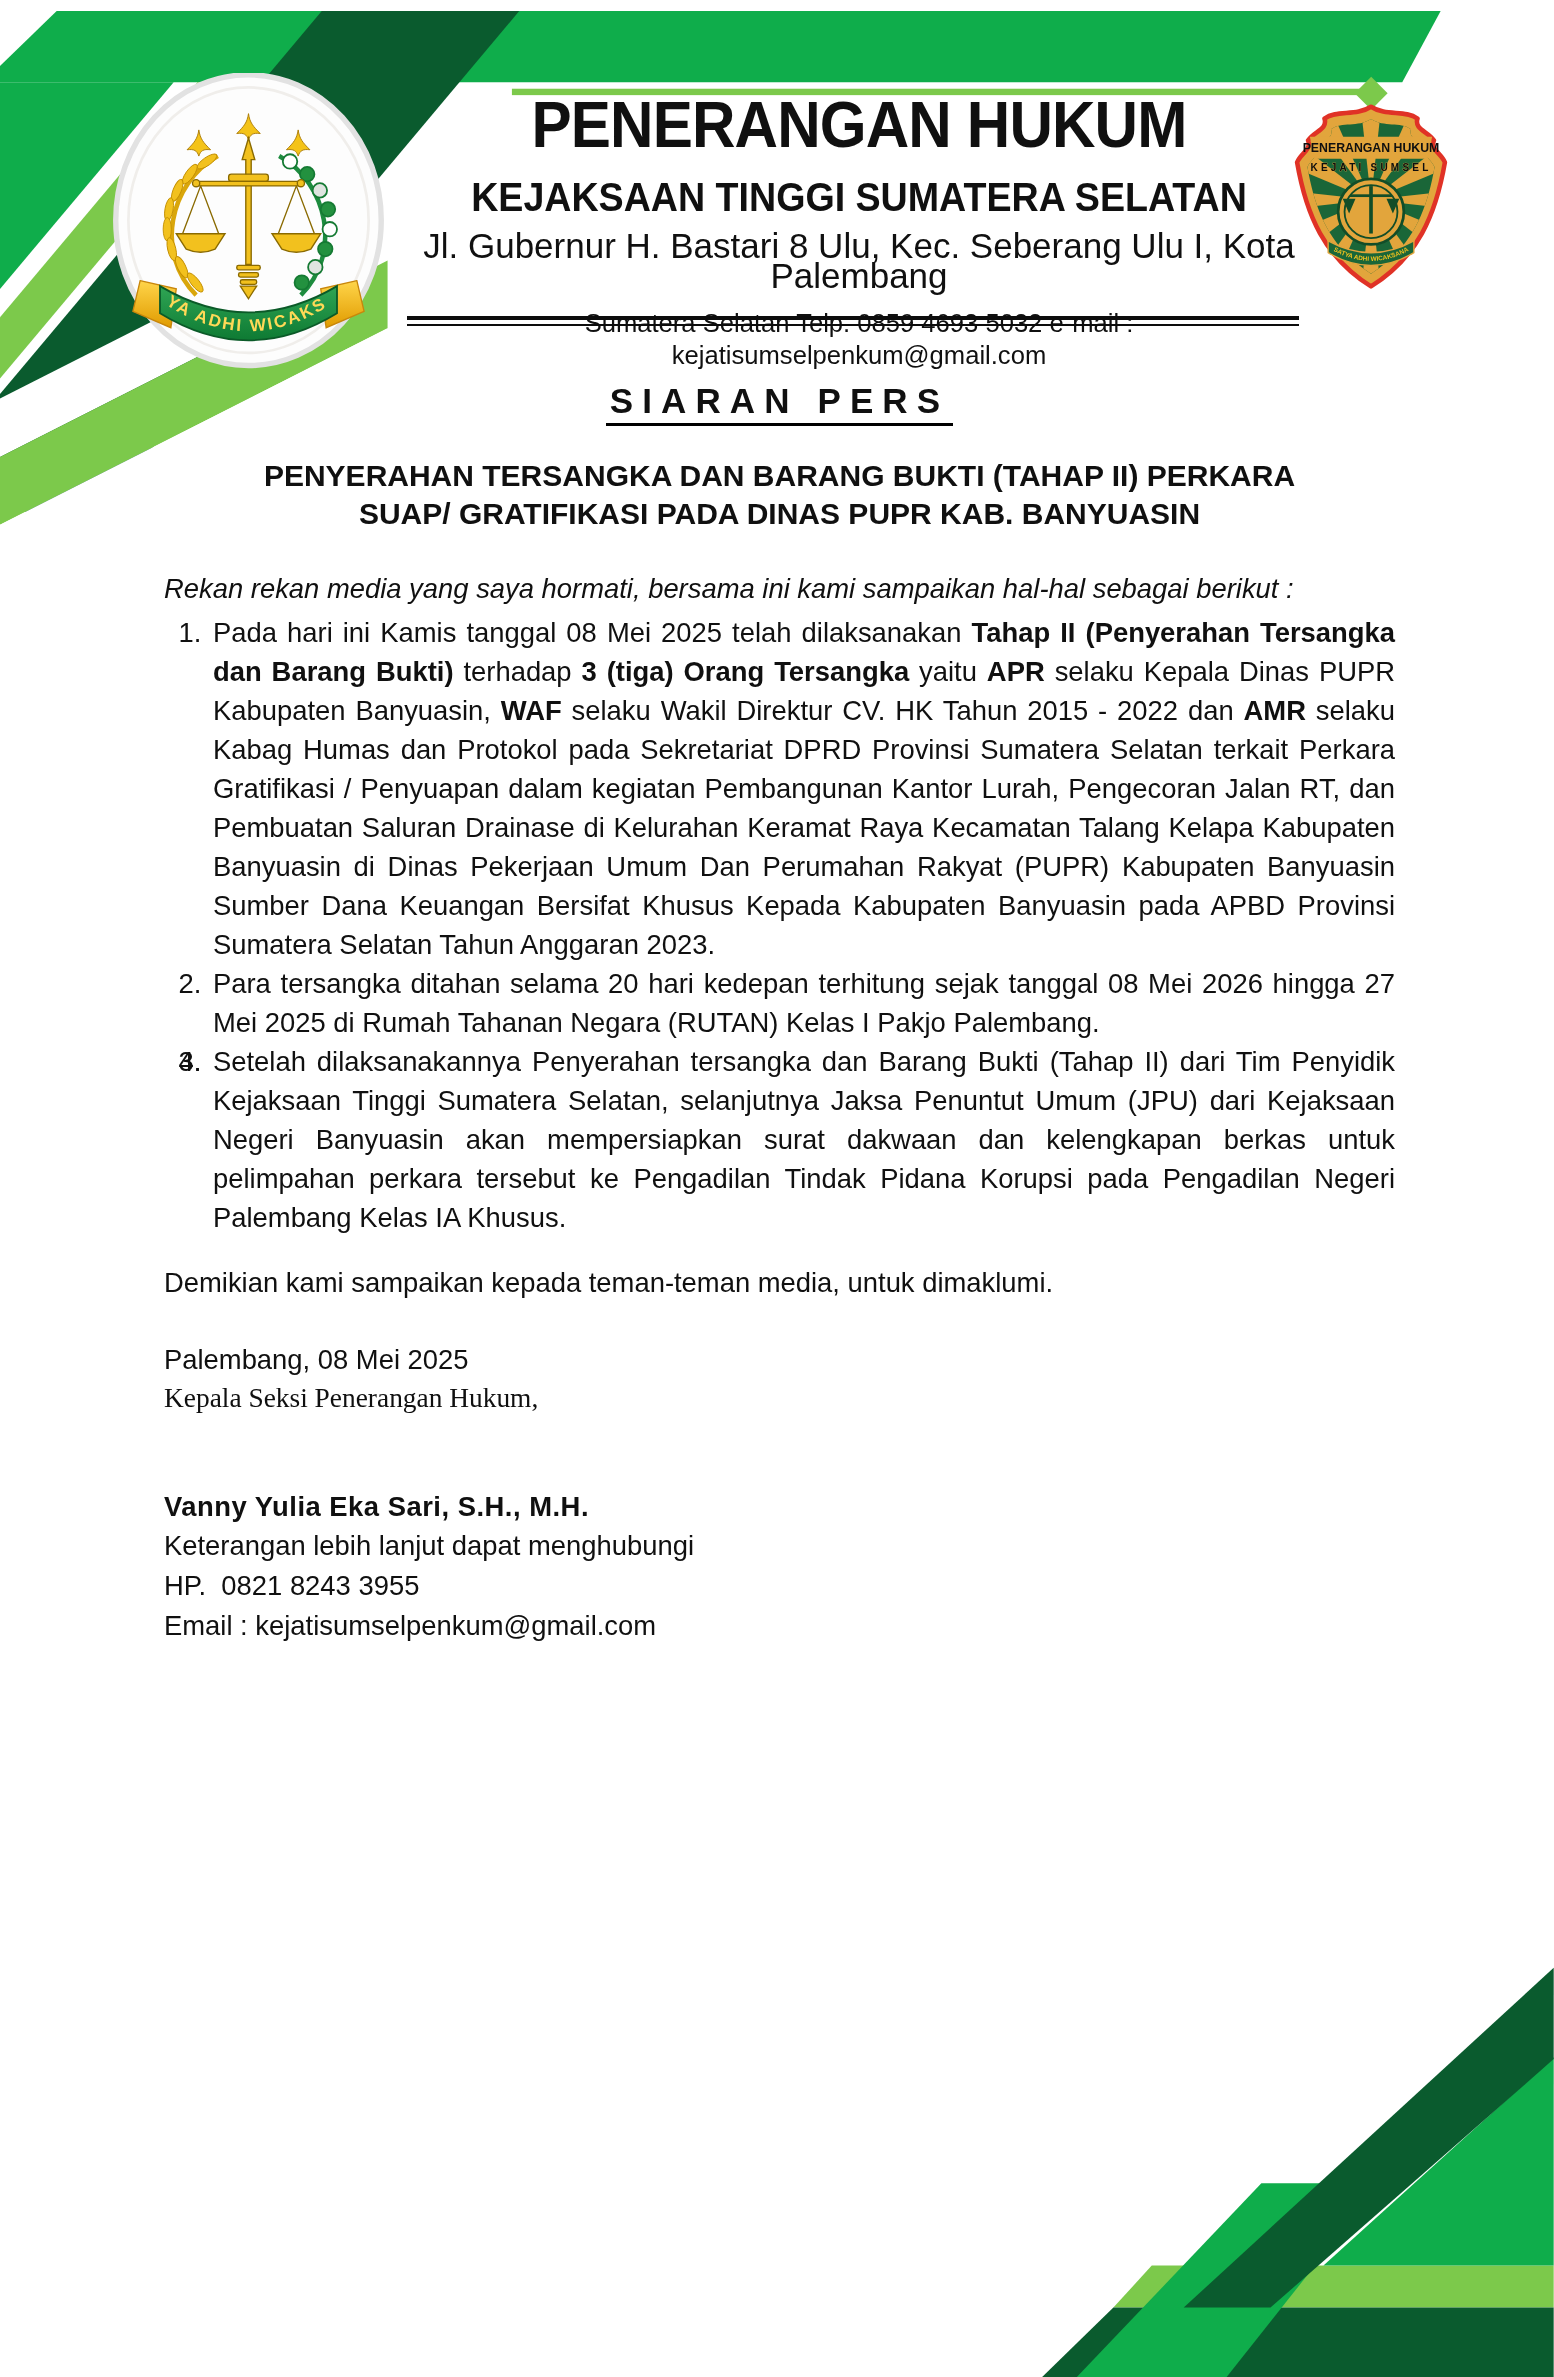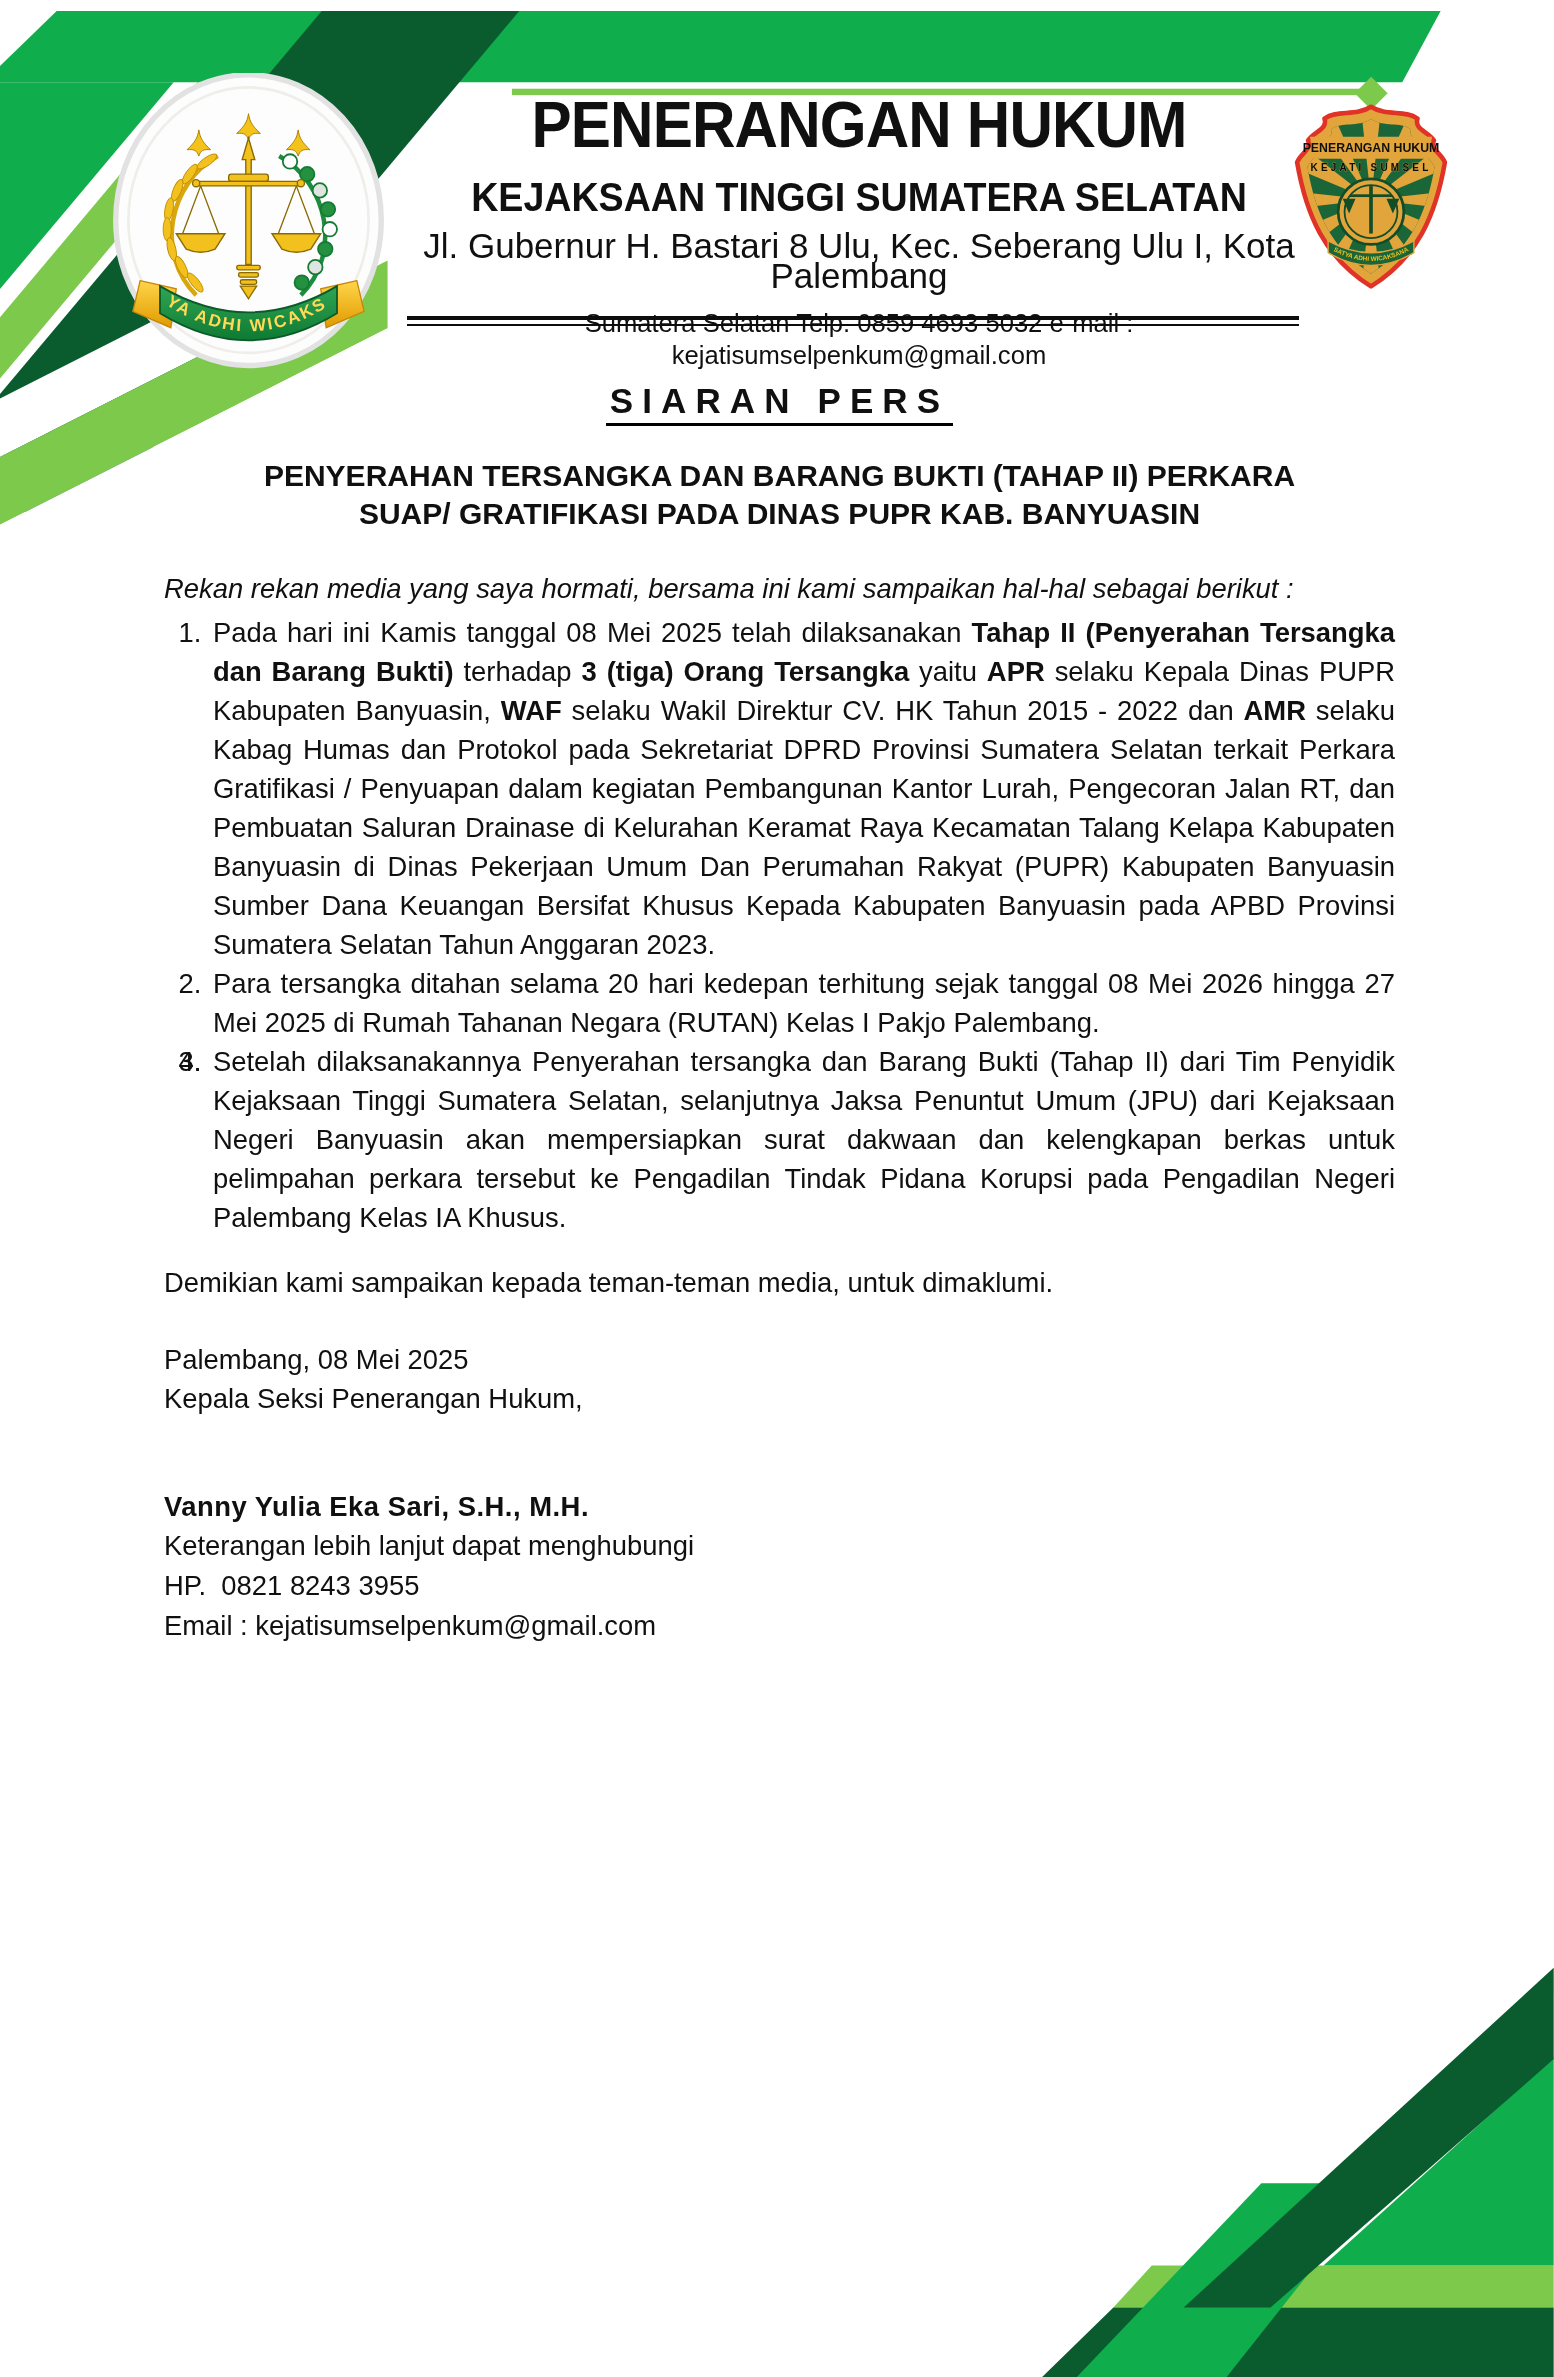--- a/index.html
+++ b/index.html
@@ -25,21 +25,21 @@
   .doc-type{display:table;margin:0 auto;font-size:35px;line-height:38px;font-weight:bold;
             letter-spacing:9.1px;border-bottom:3.7px solid #000;padding:0 3.7px 2.7px 3.7px;}
   .doc-number{margin-top:9.1px;text-align:center;font-size:35px;font-weight:bold;line-height:42px;letter-spacing:0.9px;}
   .subject{margin-top:31px;text-align:center;font-size:30px;font-weight:bold;line-height:38px;}
   .intro{margin-top:37px;text-align:justify;line-height:38px;font-style:italic;}
   .points{margin-top:5.5px;}
   .point{position:relative;padding-left:49px;text-align:justify;}
   .point .num{position:absolute;left:14.6px;top:0;}
   .closing{margin-top:25.6px;}
   .place-date{margin-top:38px;}
-  .signer-title{margin-top:0;}
+  .signer-title{margin-top:0;font-family:Liberation Serif, serif;}
   .signer-name{margin-top:69px;font-weight:bold;letter-spacing:0.5px;}
   .contact-line{white-space:pre-wrap;line-height:40px;}
 </style>
 </head>
 <body>
 
 <div class="page">
 
   <svg class="deco deco-top" width="1554" height="640" viewBox="0 0 1700 700">
 

